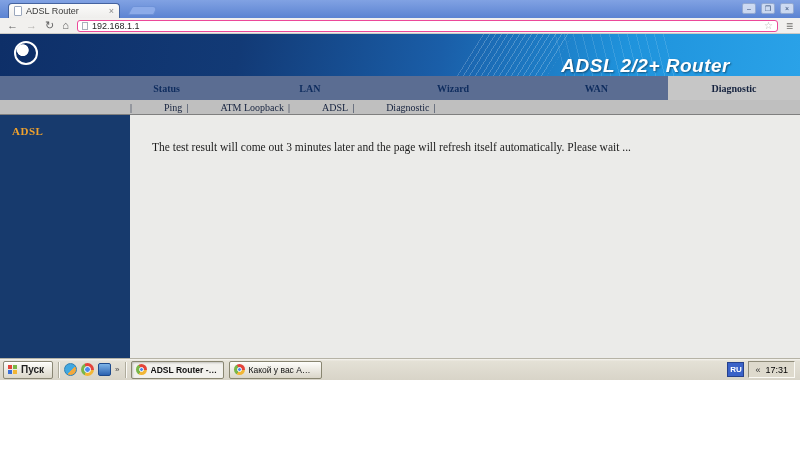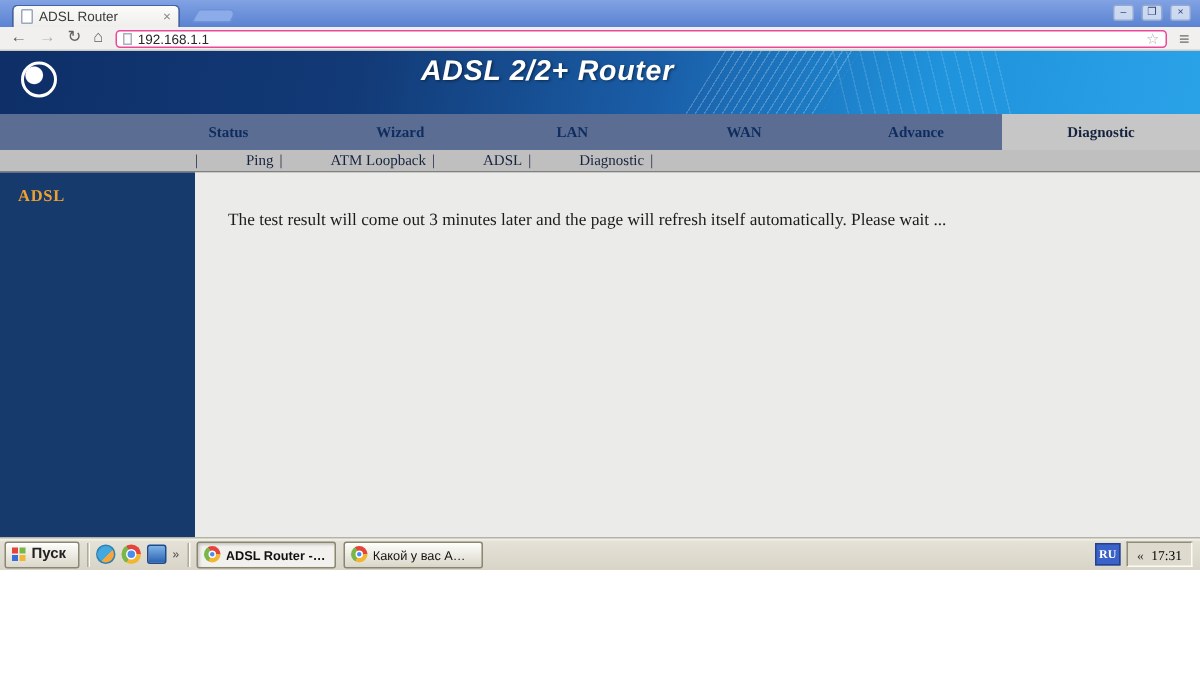--- a/index.html
+++ b/index.html
@@ -70,21 +70,21 @@
     background:repeating-linear-gradient(90deg, rgba(255,255,255,0.12) 0 1px, transparent 1px 9px);
   }
   .logo { position:absolute; left:14px; top:7px; display:flex; align-items:center; gap:6px; }
   .globe {
     width:24px; height:24px; border-radius:50%; border:2px solid #fff;
     background:radial-gradient(circle at 34% 36%, #ffffff 0 30%, #0e2f68 34%);
   }
   .brand { font-size:15px; font-weight:bold; color:#fff; letter-spacing:0.5px; line-height:15px; }
   .tagline { font-size:5px; color:#f0a43a; letter-spacing:0.3px; margin-top:1px; }
   .rtitle {
-    position:absolute; left:0; right:70px; top:3px; text-align:center;
+    position:absolute; left:0; right:70px; top:21px; text-align:right;
     font-style:italic; font-weight:bold; font-size:19px;
     color:#fff; letter-spacing:0.5px; text-shadow:1px 1px 2px rgba(0,0,0,0.45);
   }
 
   
   .rnav { height:24px; flex:0 0 24px; display:flex; }
   .rnav-main { flex:1; background:#5b6d92; display:flex; padding-left:95px; }
   .rnav-item {
     flex:1; display:flex; align-items:center; justify-content:center;
     font-family:"Liberation Serif", serif; font-weight:bold; font-size:10px;
@@ -145,21 +145,21 @@
   .ql-overflow { font-size:8px; color:#444; cursor:pointer; }
   .task-btn {
     width:93px; height:18px; display:flex; align-items:center; gap:4px; padding:0 4px;
     background:linear-gradient(#fefefb, #dad6c9); border:1px solid #898671; border-radius:2px;
     cursor:pointer; overflow:hidden;
   }
   .task-btn.active { background:#f2f1ed; box-shadow:inset 1px 1px 2px rgba(0,0,0,0.2); }
   .task-btn .ti { width:11px; height:11px; flex:0 0 auto; }
   .task-label { font-size:8.5px; color:#111; white-space:nowrap; overflow:hidden; text-overflow:ellipsis; }
   .task-btn.active .task-label { font-weight:bold; }
-  .tray { margin-left:auto; display:flex; align-items:center; gap:4px; padding-right:2px;font-family:Liberation Serif, serif; }
+  .tray { margin-left:auto; display:flex; align-items:center; gap:4px; padding-right:2px; }
   .lang-badge {
     width:17px; height:15px; background:#3a62c8; border:1px solid #26418c;
     color:#fff; font-weight:bold; font-size:8px; line-height:13px; text-align:center; cursor:pointer;
   }
   .tray-box {
     height:17px; display:flex; align-items:center; gap:5px; padding:0 6px;
     border:1px solid; border-color:#8f8c7a #fbfaf5 #fbfaf5 #8f8c7a; background:#dedacd;
   }
   .tray-chevron { font-size:9px; color:#333; cursor:pointer; }
   .tray-time { font-size:9px; color:#000; }
@@ -201,24 +201,23 @@
     <div class="bldg2"></div>
     <div class="logo">
       <div class="globe"></div>
     </div>
     <div class="rtitle">ADSL 2/2+ Router</div>
   </div>
 
   <div class="rnav">
     <div class="rnav-main">
       <span class="rnav-item">Status</span>
+      <span class="rnav-item">LAN</span>
       <span class="rnav-item">Wizard</span>
-      <span class="rnav-item">LAN</span>
       <span class="rnav-item">WAN</span>
-      <span class="rnav-item">Advance</span>
     </div>
     <div class="rnav-active">Diagnostic</div>
   </div>
 
   <div class="rsubnav">
     <span class="rsub-sep">|</span>
     <span class="rsub-item">Ping</span>
     <span class="rsub-sep">|</span>
     <span class="rsub-item">ATM Loopback</span>
     <span class="rsub-sep">|</span>

